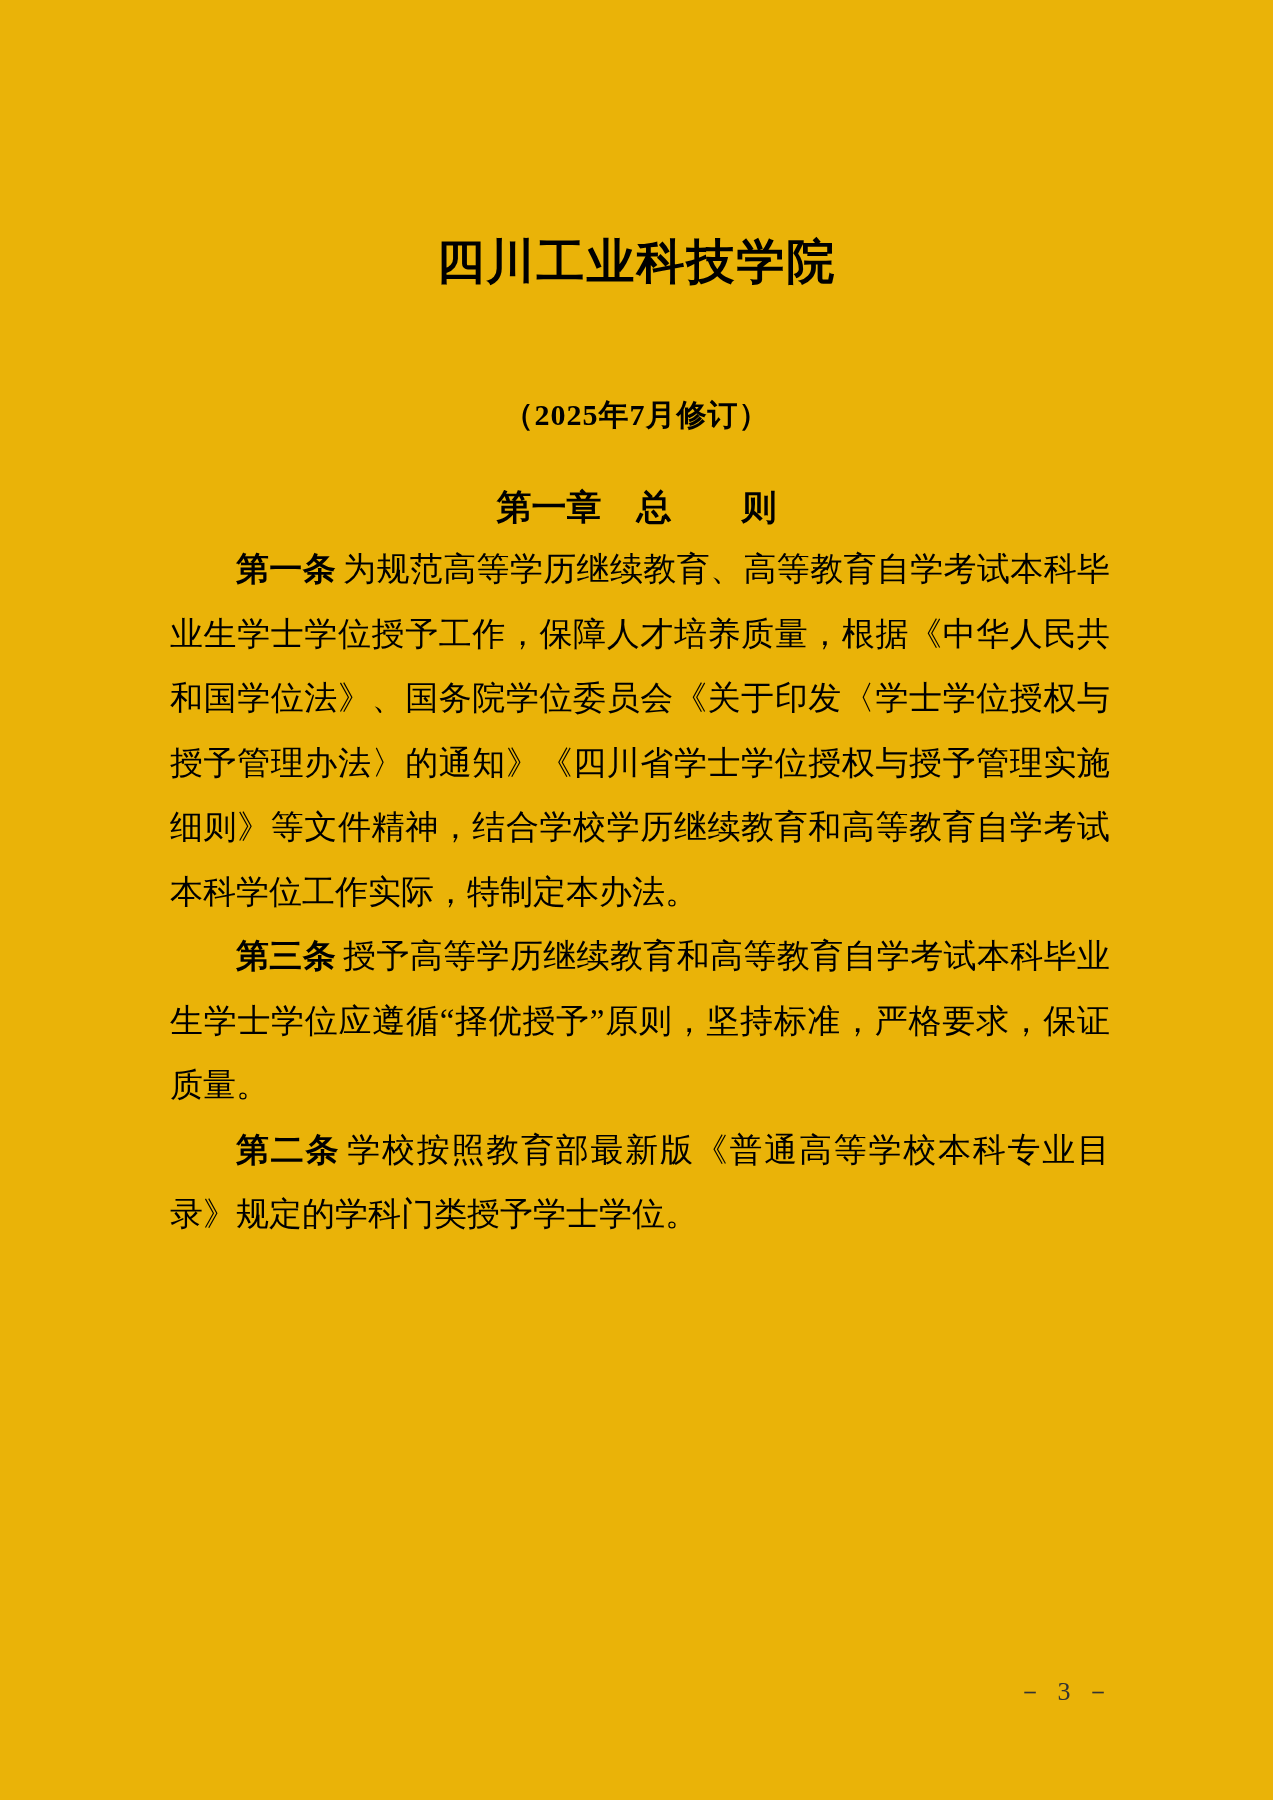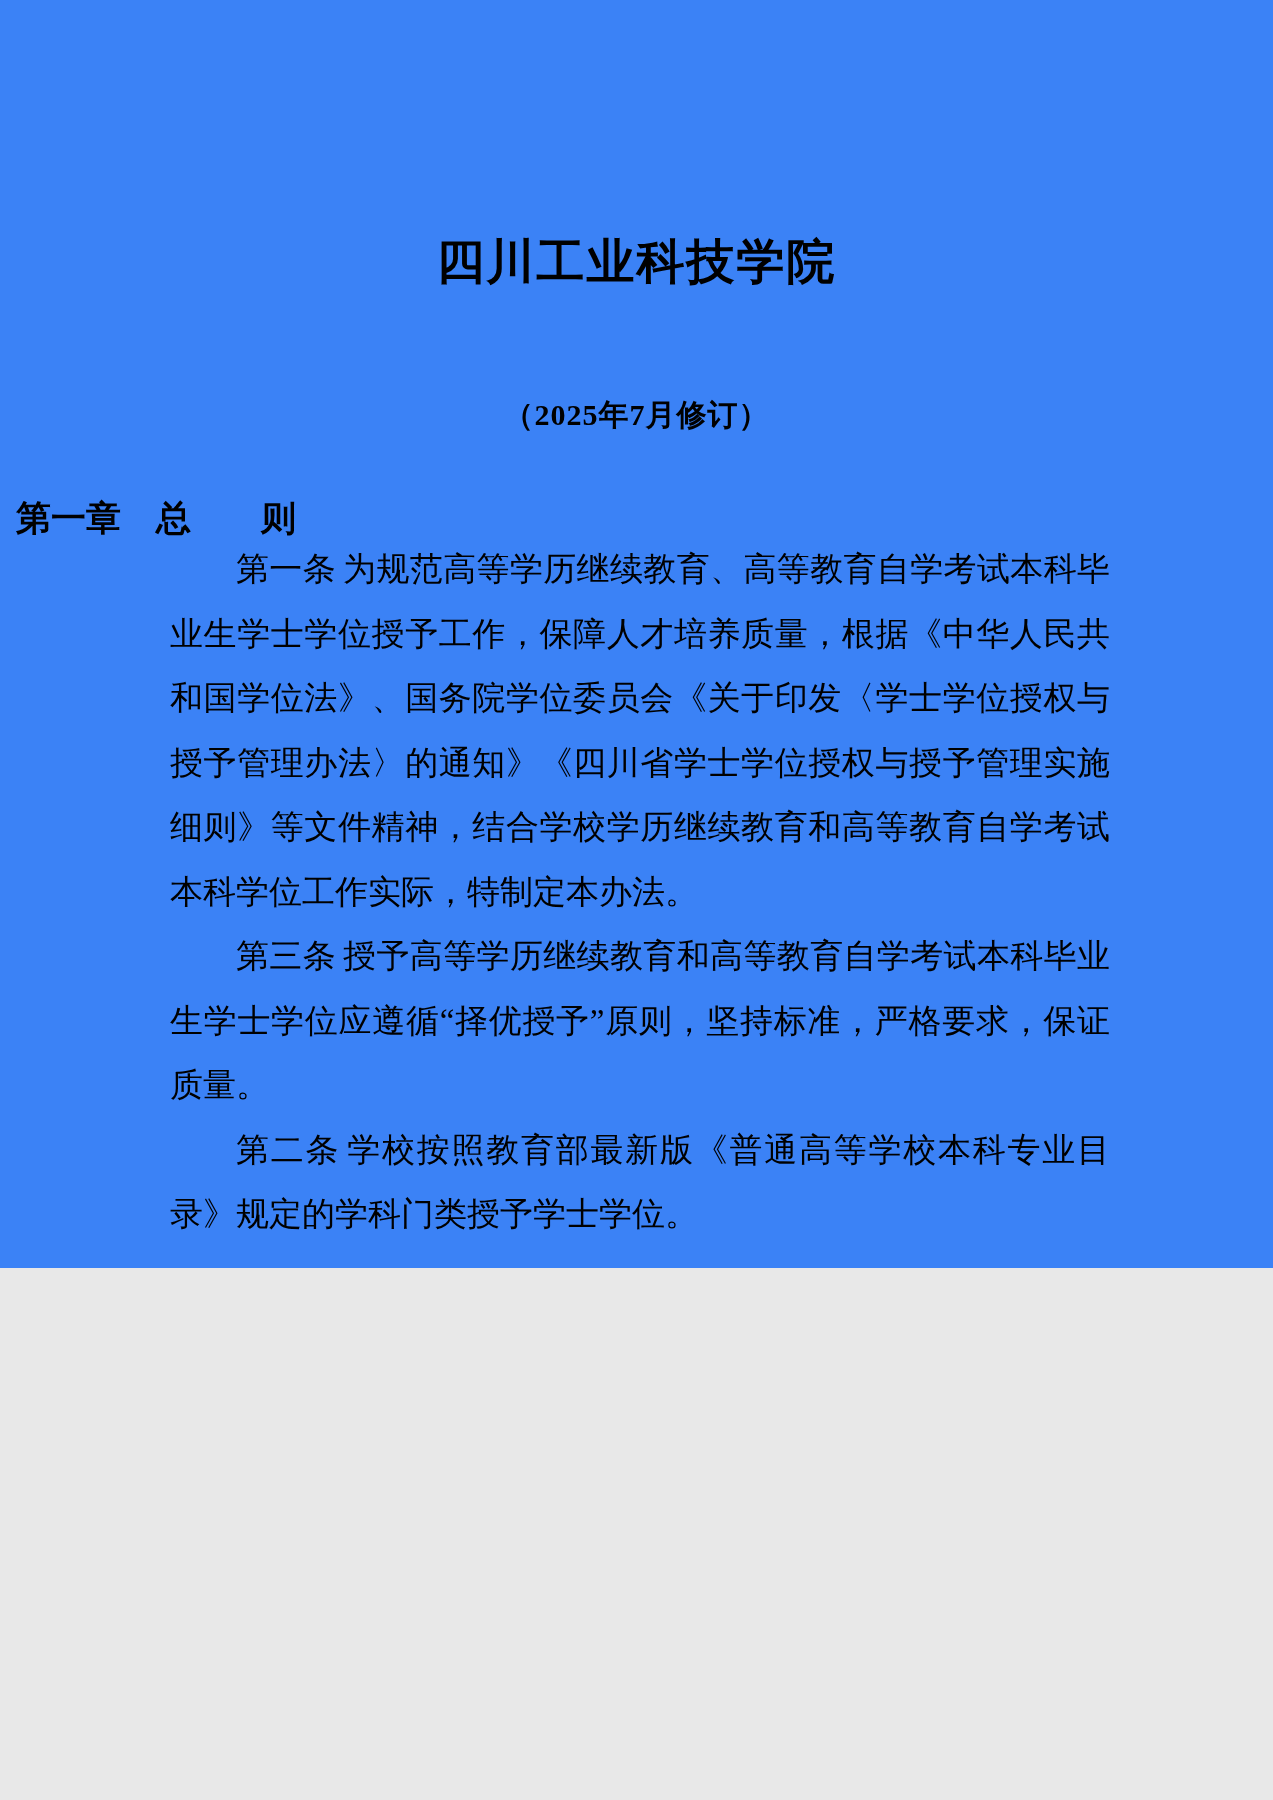--- a/index.html
+++ b/index.html
@@ -1,20 +1,20 @@
 <!DOCTYPE html>
 <html lang="zh"><head>
 <meta charset="utf-8">
 <style>
   html,body{margin:0;padding:0;background:#e8e8e8;}
   .page{
     position:relative;
-    width:1273px;height:1268px;
+    width:1273px;height:1800px;
     margin:0 auto;
-    background:#3b82f6;
+    background:#eab308;
     color:#000;
     font-family:"Liberation Serif","DejaVu Serif",serif;
     overflow:hidden;
   }
   .titleblock{
     position:absolute;top:225px;left:0;right:0;
     text-align:center;
   }
   .title{
     margin:0;
@@ -27,43 +27,43 @@
   .tline{display:block;}
   .subtitle{
     position:absolute;top:395px;left:0;right:0;
     text-align:center;
     font-size:30px;
     line-height:40px;
     letter-spacing:1px;
     font-weight:bold;
   }
   .chapter{
-    margin:16px;
-    text-align:left;
+    margin:5px;
+    text-align:center;
     font-family:"Liberation Sans","DejaVu Sans",sans-serif;
     font-weight:bold;
     font-size:35px;
   }
   .chapter-1{
     position:absolute;top:478px;left:0;right:0;
     line-height:48px;
   }
   .body{
     position:absolute;top:537px;left:170px;width:940px;
     font-size:33px;
     line-height:64.5px;
     text-align:justify;
   }
   .para{
     margin:0;
     text-indent:2em;
   }
   .lead{
     font-family:"Liberation Sans","DejaVu Sans",sans-serif;
-    font-weight:normal;
+    font-weight:bold;
     margin-right:7px;
   }
   .chapter.inflow{
     line-height:64.5px;
   }
   .pagenum{
     position:absolute;top:1674px;right:158px;
     font-size:26px;
     letter-spacing:4px;
     color:#333;

